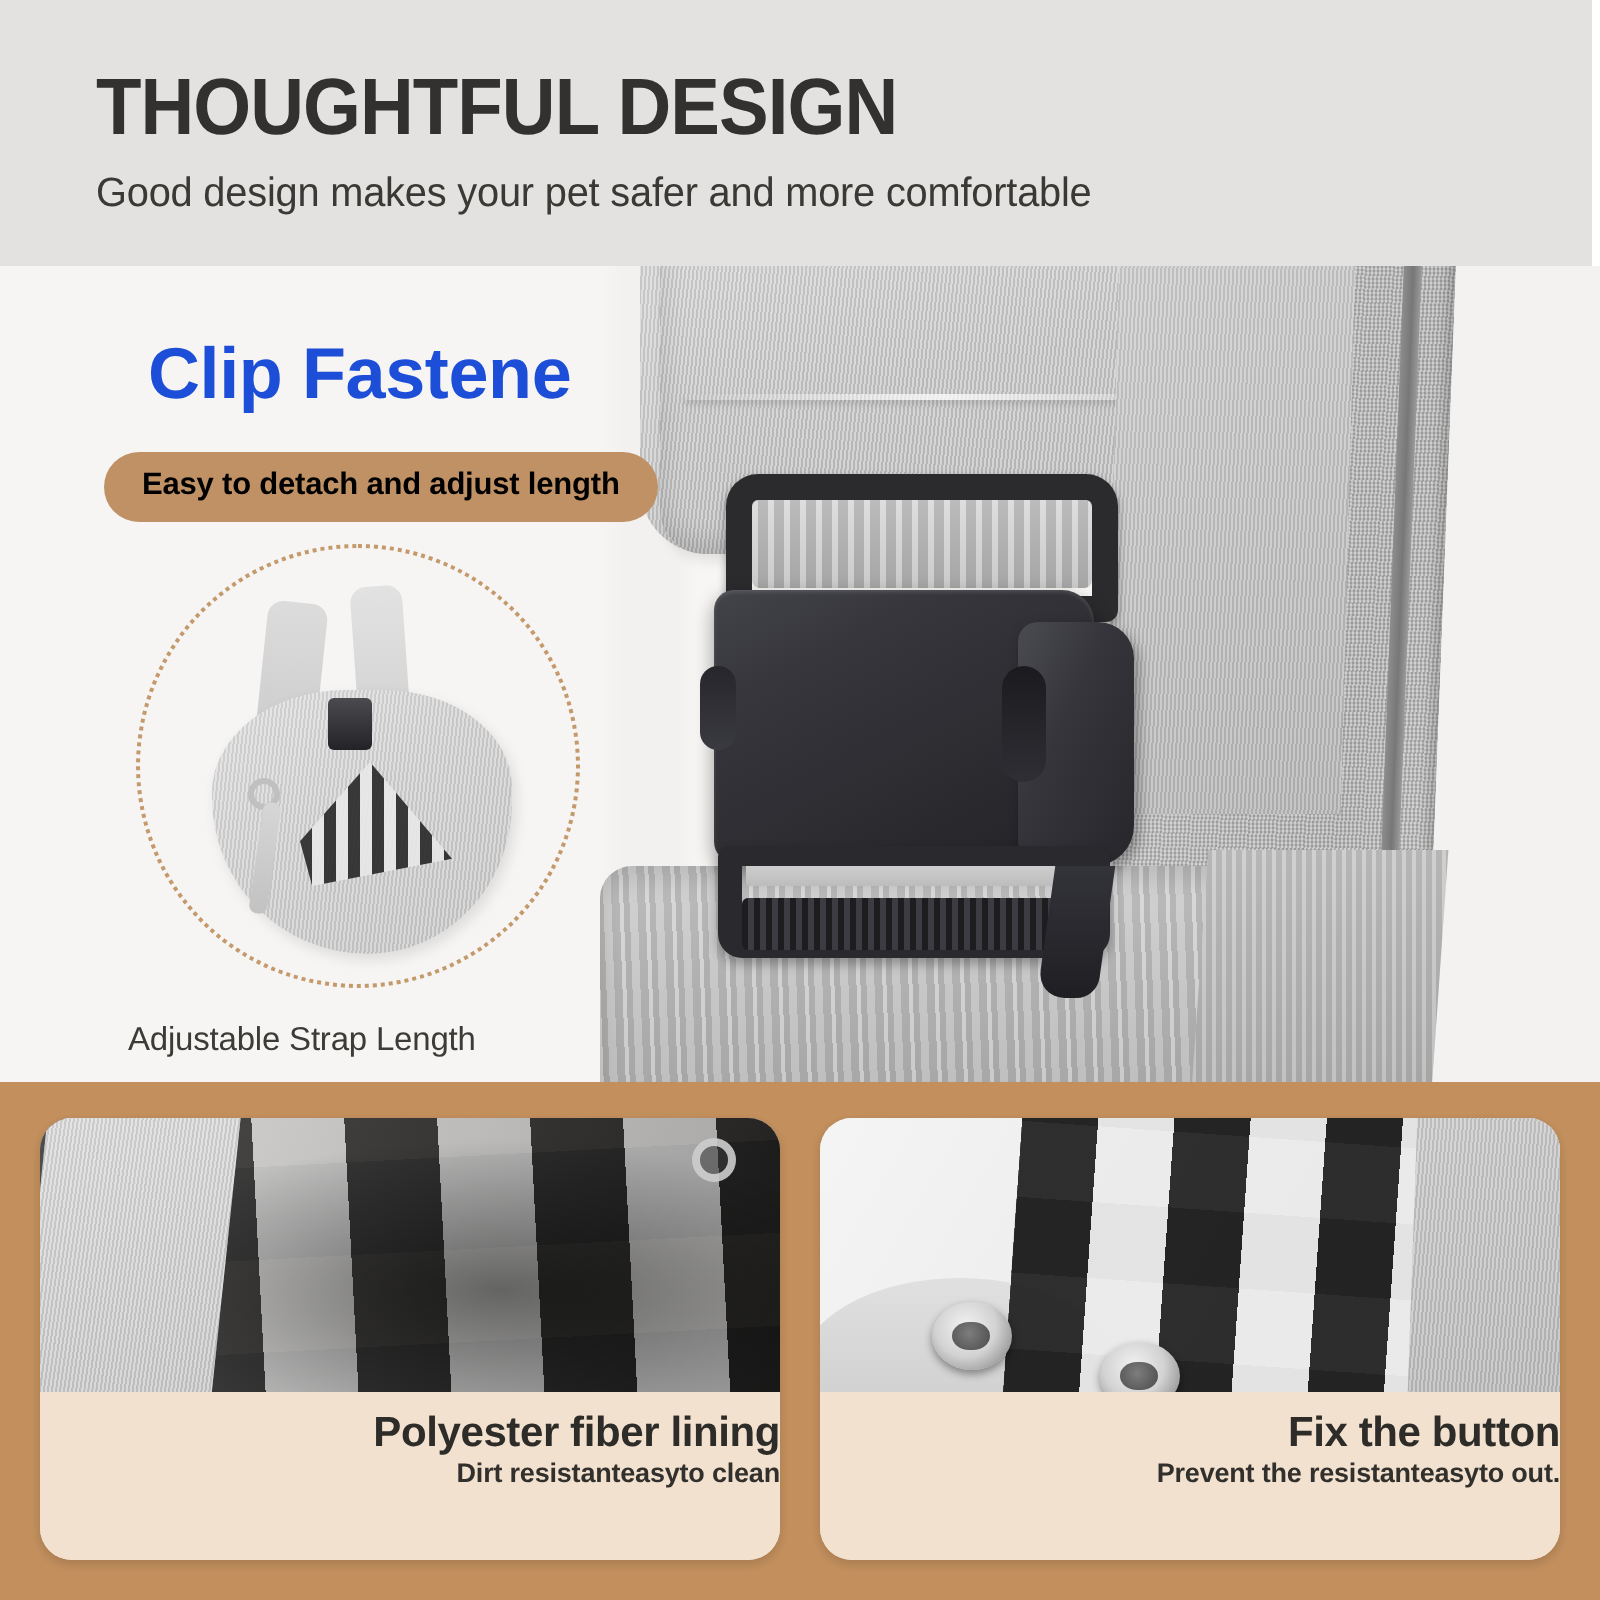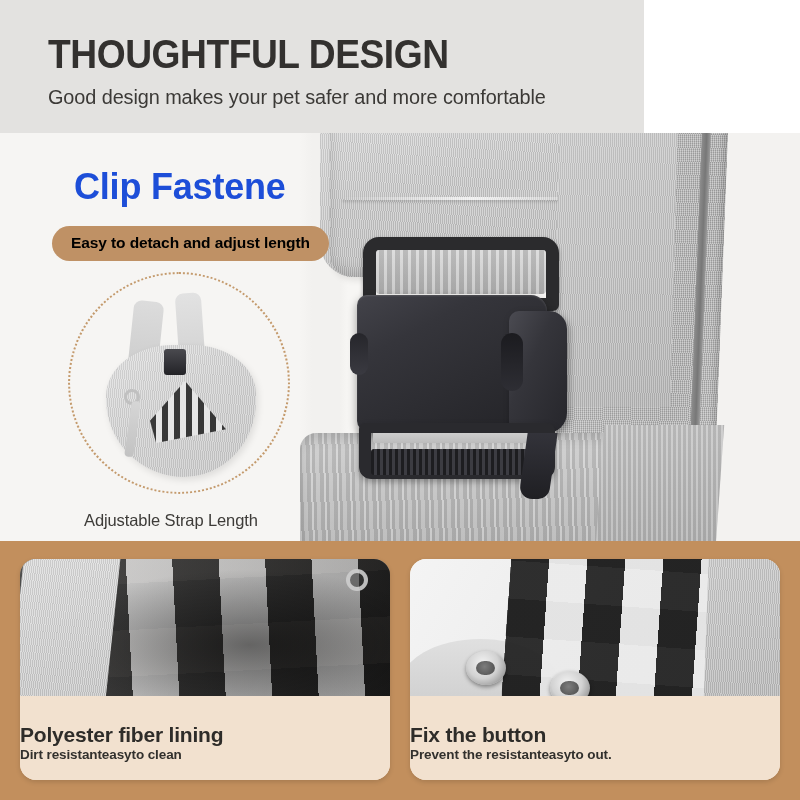--- a/index.html
+++ b/index.html
@@ -17,21 +17,21 @@
     position: relative;
     width: 800px;
     height: 800px;
     overflow: hidden;
   }
 
   
   .header {
     position: absolute;
     left: 0; top: 0;
-    width: 644px; height: 133px;
+    width: 796px; height: 133px;
     background: #e3e2e0;
     padding: 34px 0 0 48px;
   }
   .header-title {
     font-size: 40px;
     font-weight: bold;
     letter-spacing: -0.5px;
     color: #33312f;
     line-height: 1;
     font-family: "Liberation Sans", sans-serif;
@@ -331,21 +331,21 @@
   }
   .sling-tail {
     position: absolute; left: 28px; top: 108px;
     width: 9px; height: 56px;
     transform: rotate(8deg);
     border-radius: 4px;
     background: linear-gradient(180deg, #d6d6d6, #c2c2c2);
   }
   .circle-caption {
     position: absolute;
-    left: 84px; top: 378px;
+    left: 64px; top: 378px;
     font-size: 16.5px;
     color: #3d3b38;
     letter-spacing: -0.1px;
   }
 
   
   .bottom {
     position: absolute;
     left: 0; top: 541px;
     width: 800px; height: 259px;
@@ -453,22 +453,22 @@
     background: radial-gradient(circle at 45% 40%, #7d7d7d, #4a4a4a);
   }
   .snap-1 { left: 56px; top: 92px; }
   .snap-2 { left: 140px; top: 112px; }
 
   .panel-caption {
     position: absolute;
     left: 0; bottom: 0;
     width: 100%; height: 84px;
     background: #f2e1cf;
-    text-align: left;
-    padding-top: 27px;
+    text-align: right;
+    padding-top: 9px;
   }
   .caption-title {
     font-size: 21px;
     font-weight: bold;
     color: #2e2c29;
     letter-spacing: -0.2px;
     line-height: 1.16;
   }
   .caption-sub {
     margin-top: 0;

